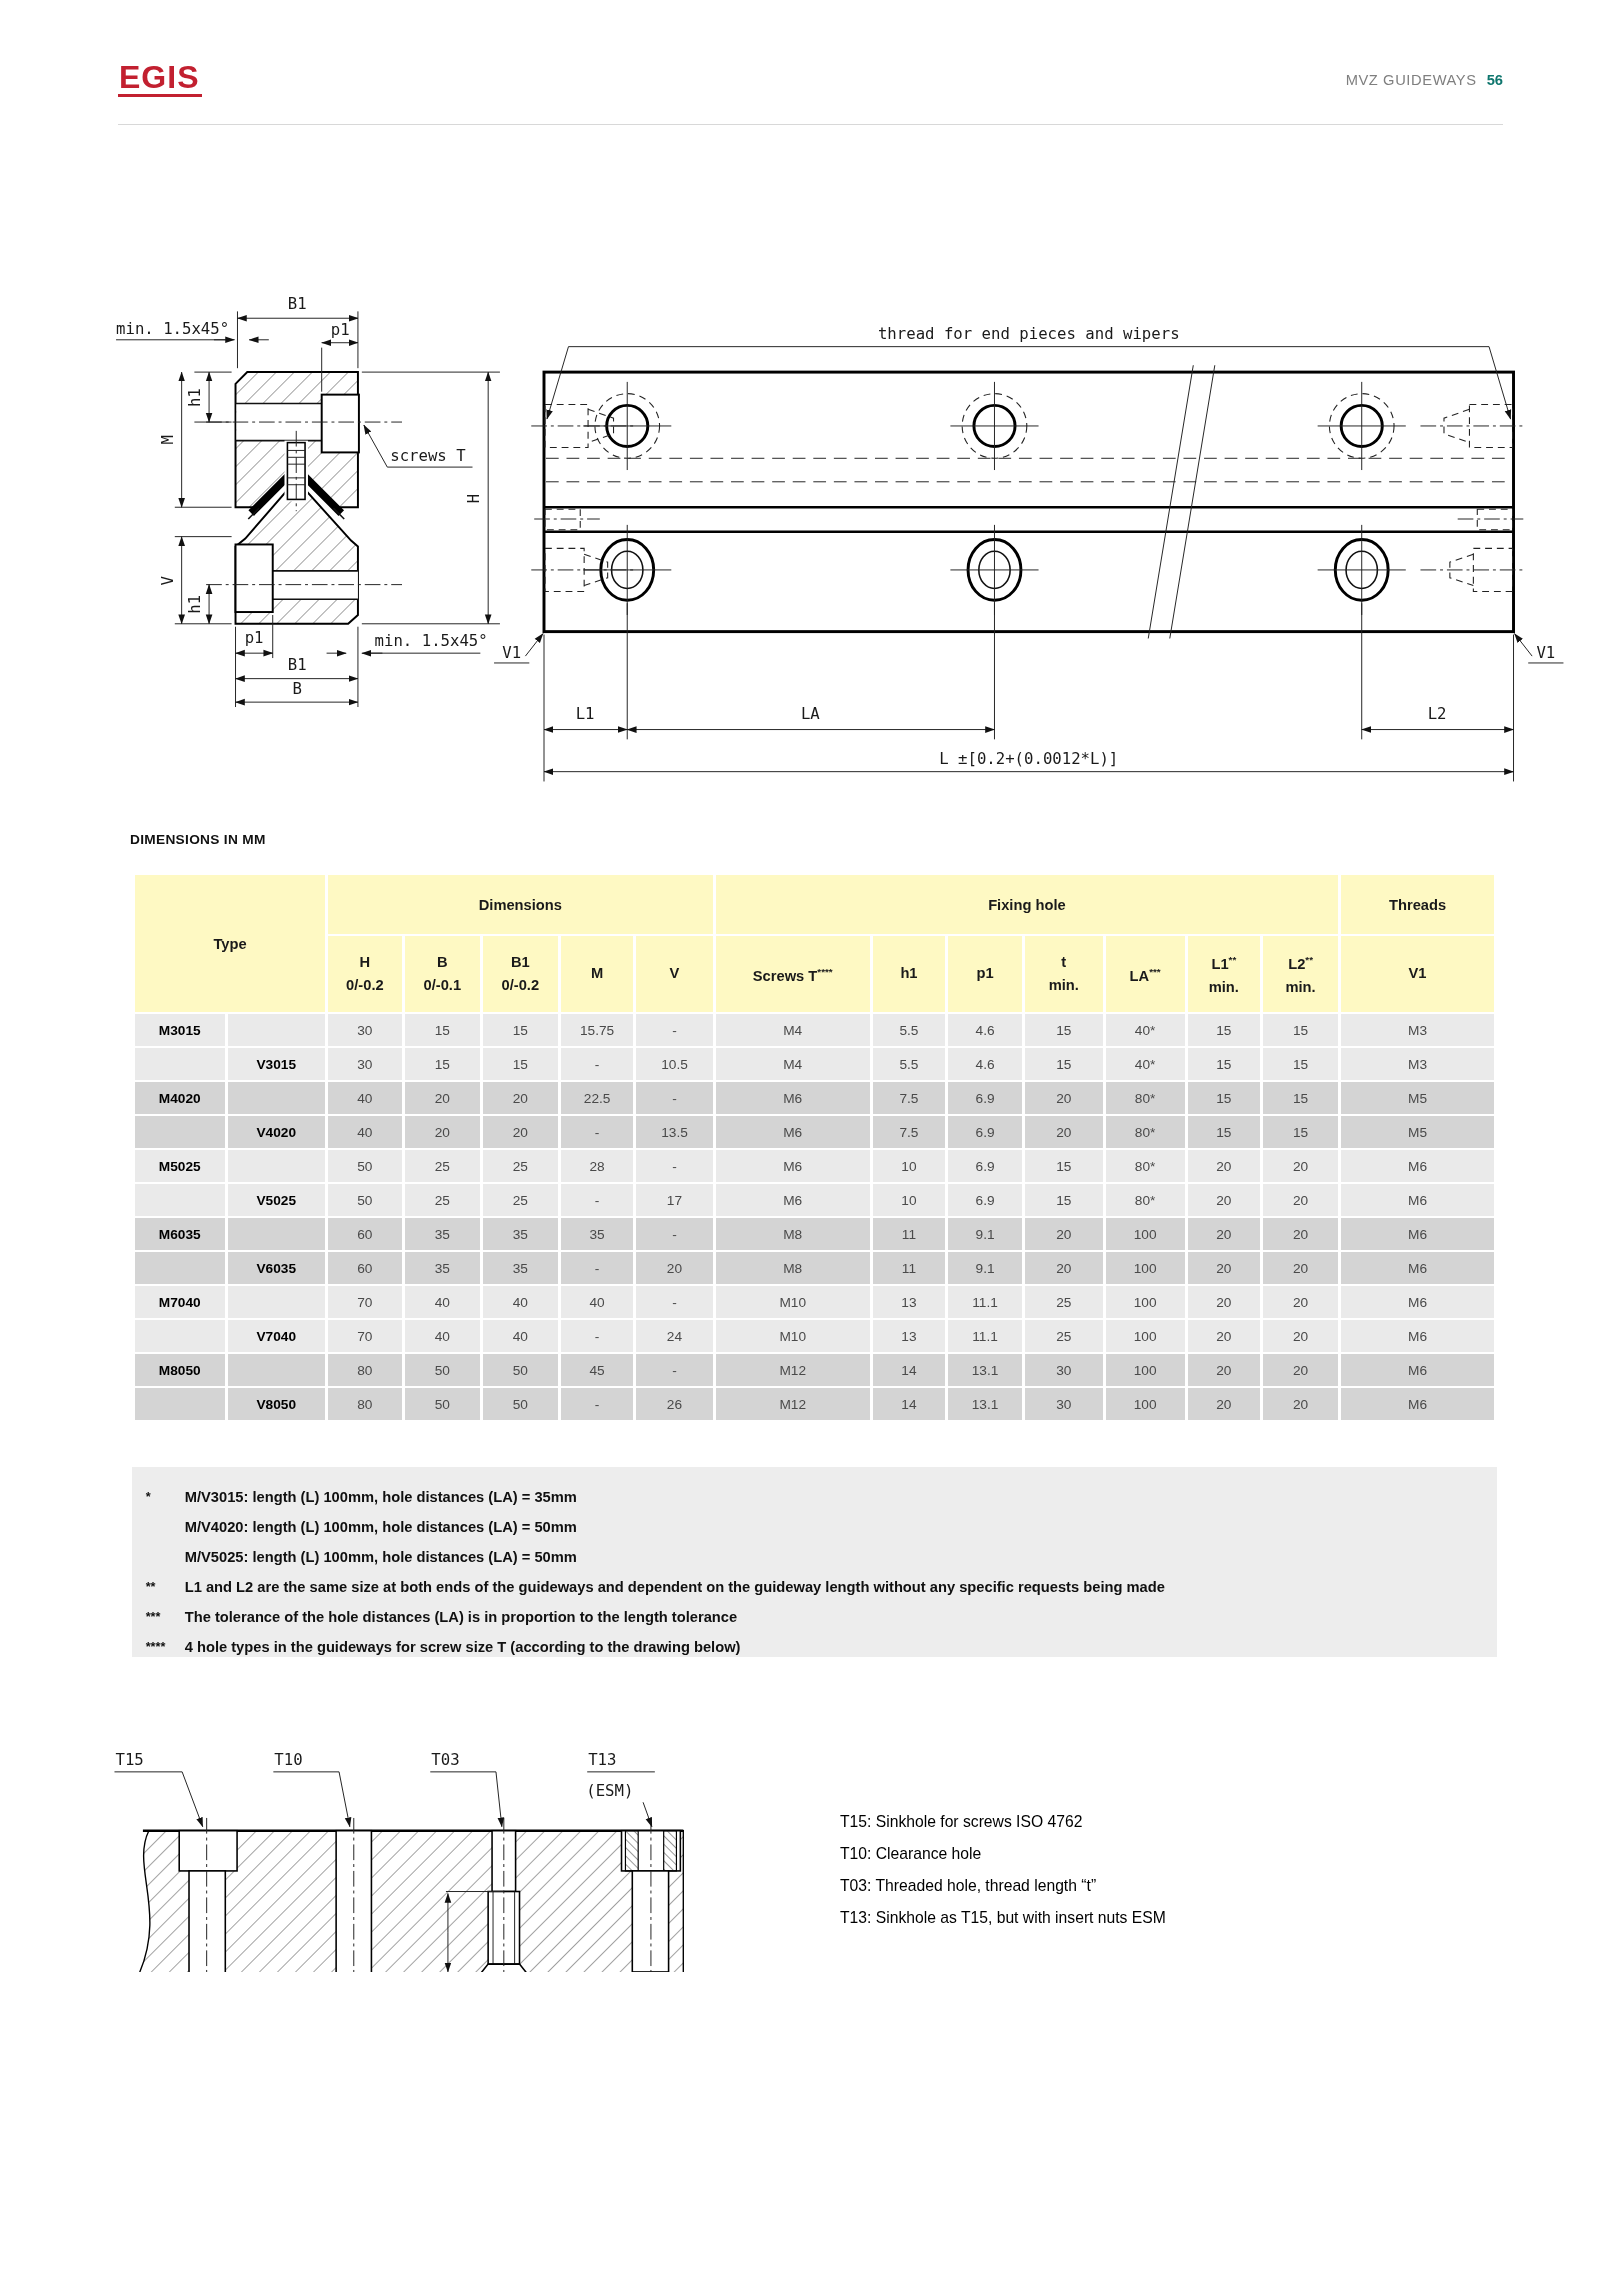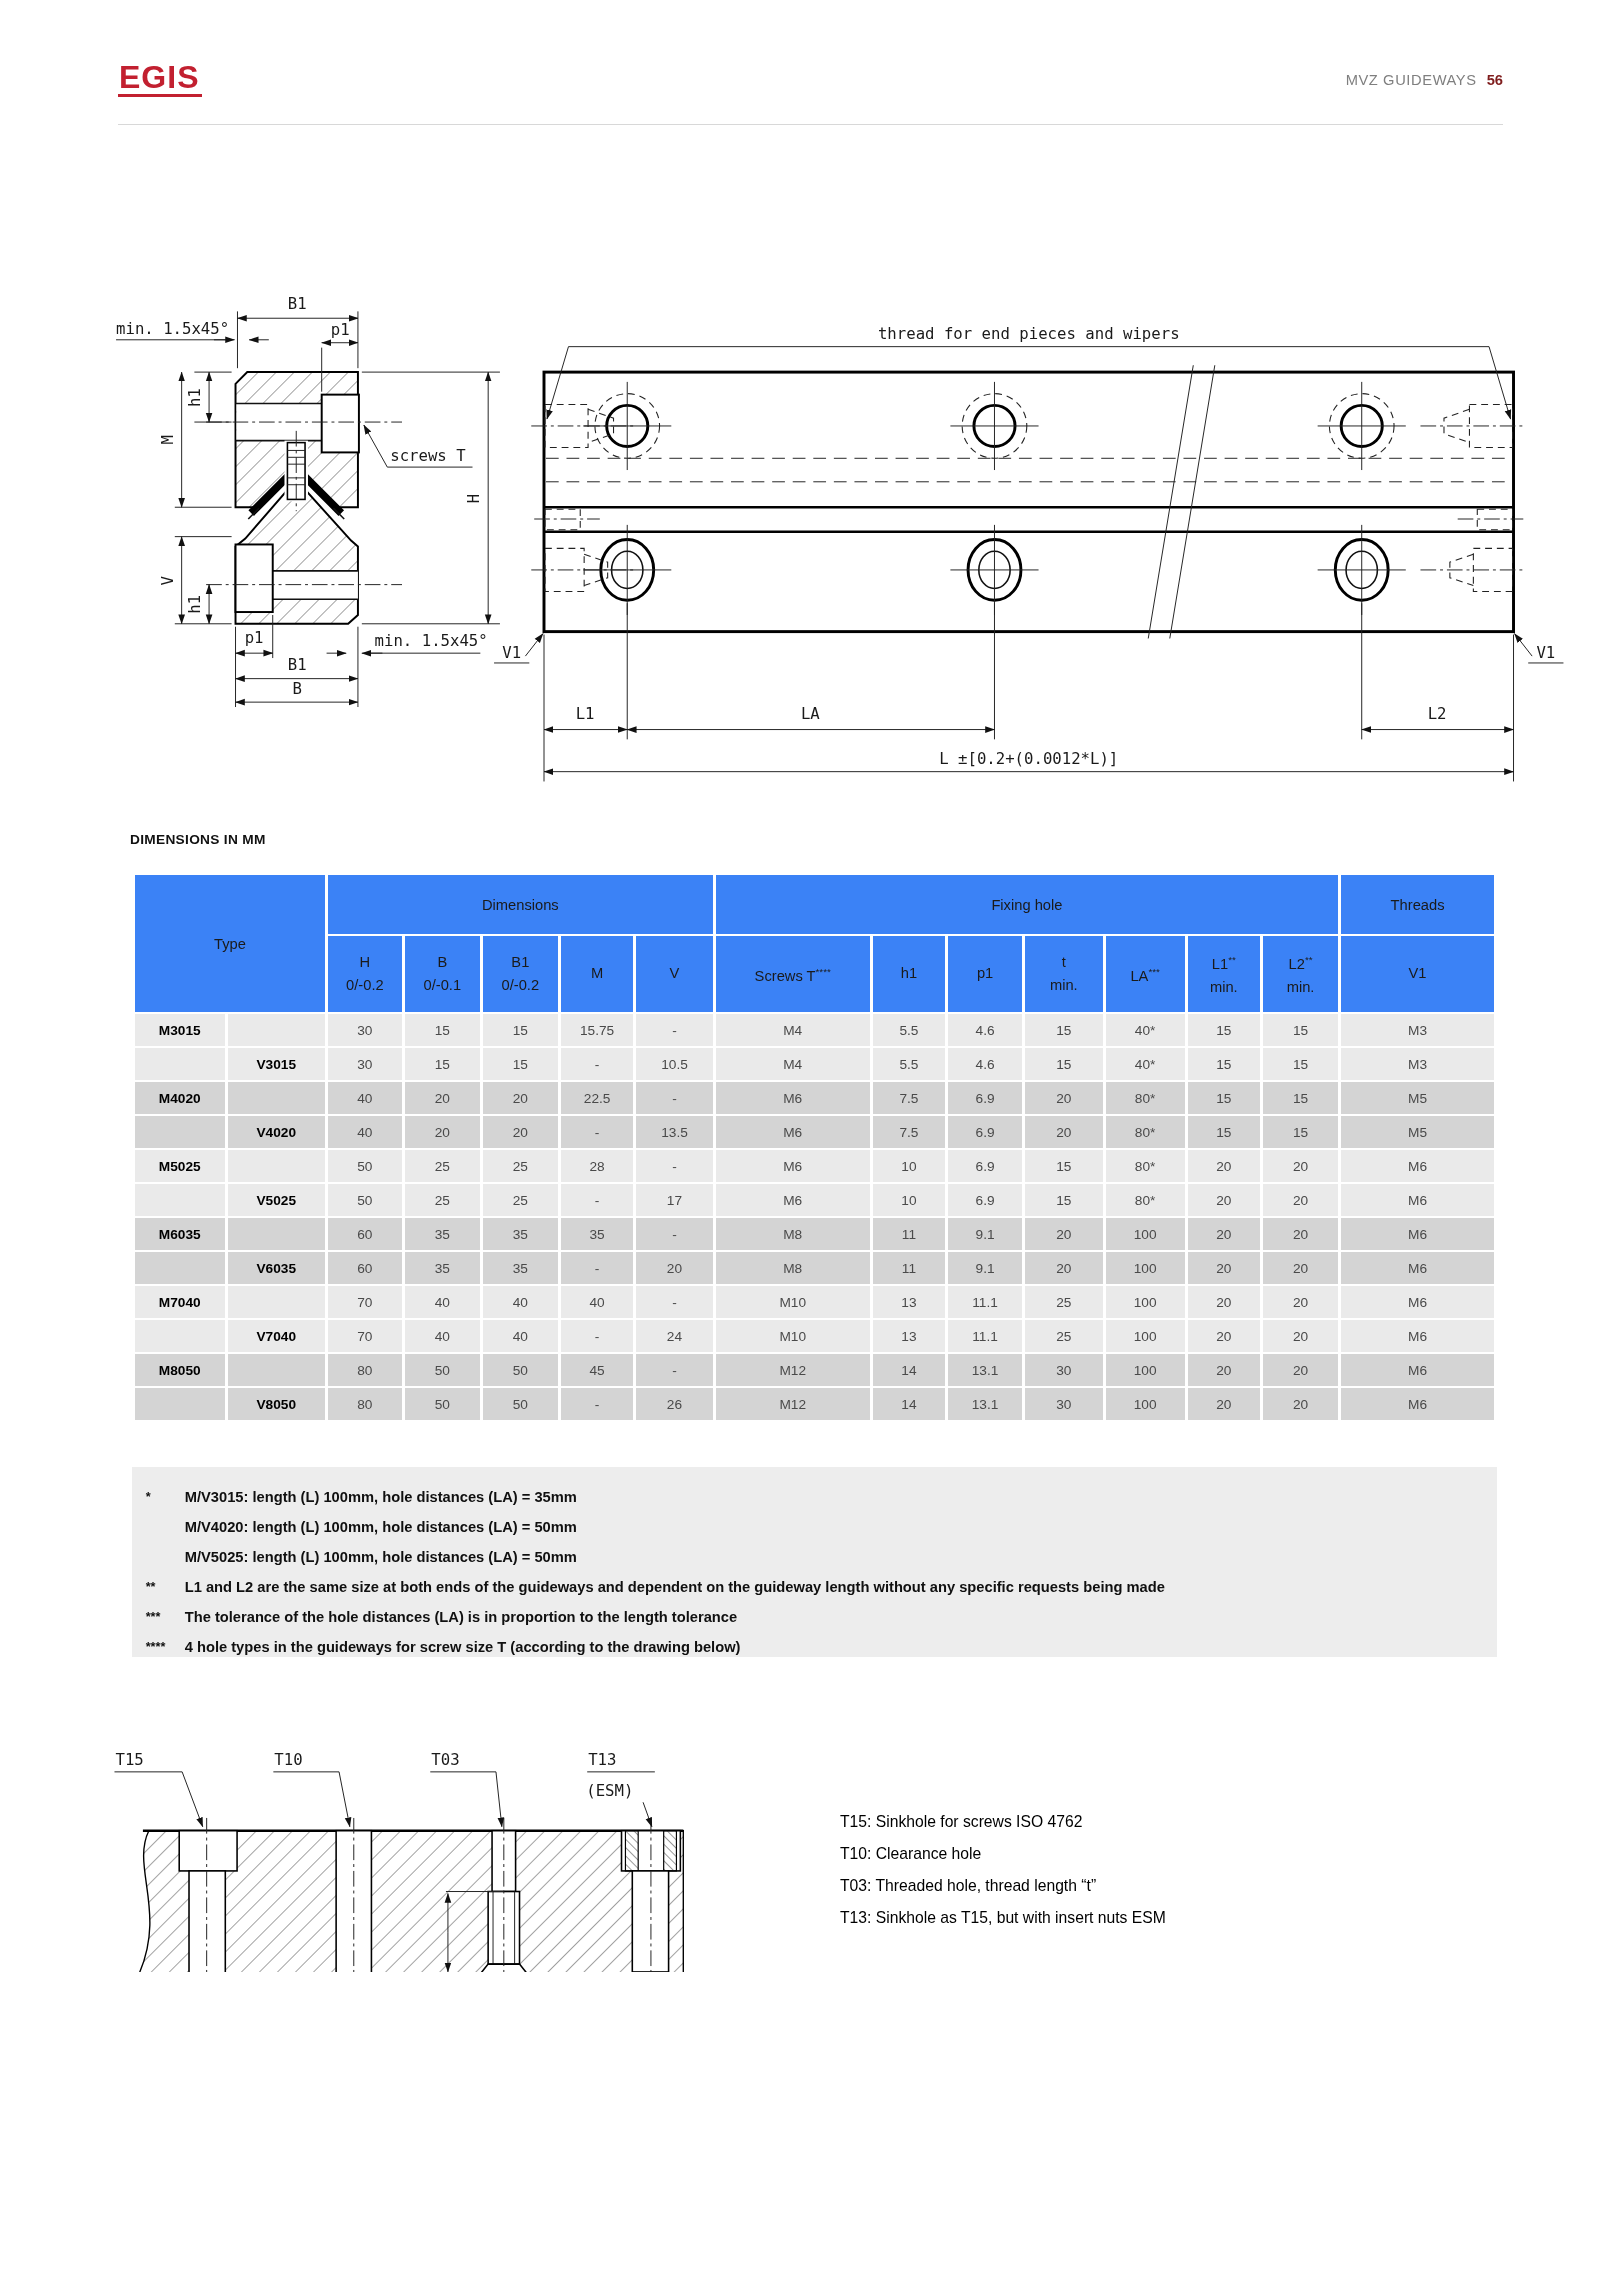--- a/index.html
+++ b/index.html
@@ -4,37 +4,37 @@
 <style>
   html,body{margin:0;padding:0;background:#fff;}
   #page{position:relative;width:1621px;height:1972px;background:#fff;overflow:hidden;
         font-family:"Liberation Sans",sans-serif;color:#111;}
   
   #logo{position:absolute;left:118px;top:61px;font-weight:900;font-size:32px;line-height:32px;
         color:#c22030;letter-spacing:1px;border-bottom:3.9px solid #c22030;padding:0 2.9px 1px 1px;
         font-family:"Liberation Sans",sans-serif;}
   #hdr-right{position:absolute;top:72px;right:118px;display:flex;align-items:baseline;gap:10px;}
   #hdr-section{color:#7f7f7f;font-size:14.7px;letter-spacing:0.6px;}
-  #hdr-page{color:#7f1d1d;font-size:14.7px;font-weight:bold;}
+  #hdr-page{color:#0f766e;font-size:14.7px;font-weight:bold;}
   #hdr-rule{position:absolute;left:118px;right:118px;top:124px;height:1px;background:#d8d8d8;}
   
   .drw{position:absolute;}
   svg text{font-family:"DejaVu Sans Mono",monospace;fill:#1a1a1a;font-size:16px;}
   svg .dim{stroke:#222;stroke-width:1;fill:none;}
   svg .thin{stroke:#222;stroke-width:1;fill:none;}
   svg .med{stroke:#111;stroke-width:1.6;fill:none;}
   svg .thick{stroke:#000;stroke-width:3;fill:none;}
   svg .cl{stroke:#222;stroke-width:1;fill:none;stroke-dasharray:16 4 3 4;}
   svg .dash{stroke:#222;stroke-width:1.1;fill:none;stroke-dasharray:7 5;}
   svg .ldash{stroke:#222;stroke-width:1;fill:none;stroke-dasharray:13 8;}
   
   #tbl-title{position:absolute;left:130px;top:832px;font-size:13.7px;font-weight:bold;letter-spacing:0.3px;}
   #dim-table{position:absolute;left:132px;top:873px;width:1365px;border-collapse:separate;border-spacing:3.9px 2.9px;}
   #dim-table th,#dim-table td{text-align:center;vertical-align:middle;padding:0;}
-  #dim-table th{background:#3b82f6;font-size:14.7px;font-weight:normal;color:#1a1a1a;text-align:center;}
+  #dim-table th{background:#fef9c3;font-size:14.7px;font-weight:bold;color:#1a1a1a;text-align:center;}
   #dim-table .grp{height:59px;}
   #dim-table .sub{height:76px;font-size:13.7px;line-height:23.5px;}
   #dim-table sup{font-size:9.8px;}
   #dim-table td{height:32px;font-size:13.7px;color:#4a4a4a;}
   #dim-table td.tname{font-weight:bold;color:#000;}
   #dim-table tr.light td{background:#eaeaea;}
   #dim-table tr.dark td{background:#d4d4d4;}
   
   #footnotes{position:absolute;left:132px;top:1467px;width:1365px;height:190px;background:#ededed;
              box-sizing:border-box;padding:14.7px 17.6px 0 13.7px;}

